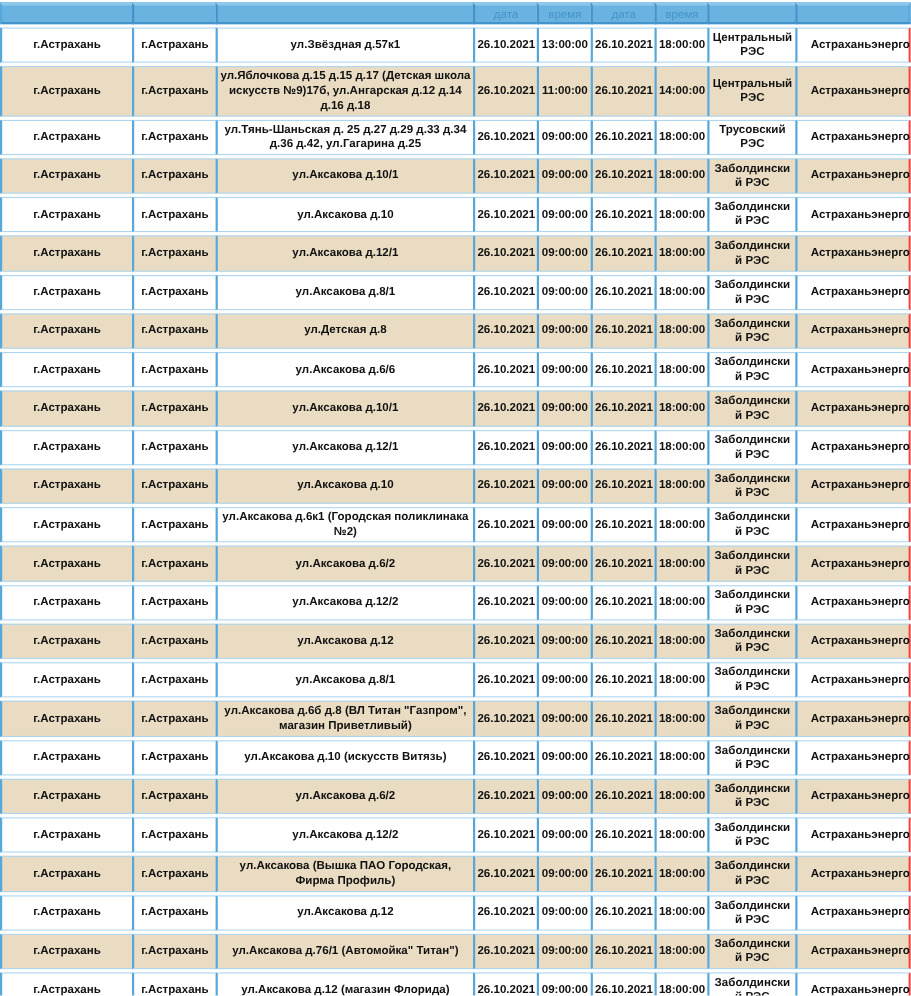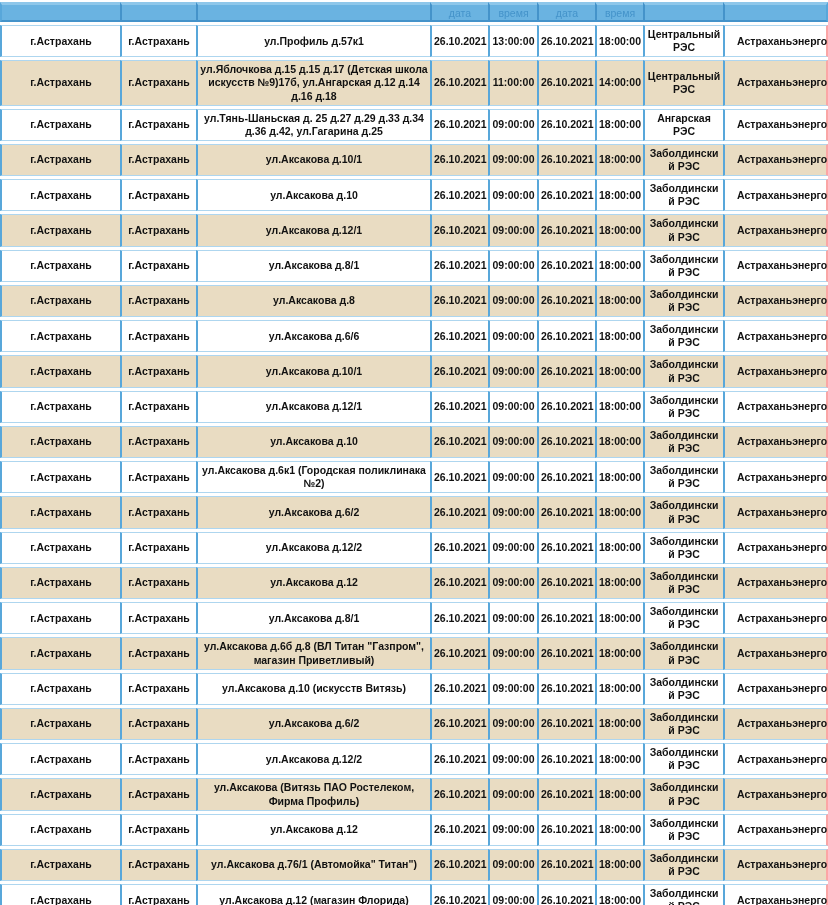--- a/index.html
+++ b/index.html
@@ -58,21 +58,21 @@
     line-height: 1.25;
     height: 29px;
     padding: 2px 2px;
     text-align: center;
     vertical-align: middle;
     border-left: 2px solid #58a7da;
     border-top: 1px solid #aed6ef;
     border-bottom: 1px solid #aed6ef;
     word-wrap: break-word;
   }
-  tbody td:last-child { border-right: 2px solid #fca5a5; padding-left: 12px; }
+  tbody td:last-child { border-right: 2px solid #ef4444; padding-left: 12px; }
   tbody tr:nth-child(even) td { background: #e9dcc2; }
   td.nowrap { white-space: nowrap; }
 </style>
 </head>
 <body>
 
 <table class="outage">
   <colgroup>
     <col class="c1">
       <col class="c2">
@@ -94,21 +94,21 @@
       <th>дата</th>
       <th>время</th>
       <th></th>
       <th></th>
     </tr>
   </thead>
   <tbody>
       <tr>
         <td>г.Астрахань</td>
         <td>г.Астрахань</td>
-        <td>ул.Профиль д.57к1</td>
+        <td>ул.Звёздная д.57к1</td>
         <td class="nowrap">26.10.2021</td>
         <td class="nowrap">13:00:00</td>
         <td class="nowrap">26.10.2021</td>
         <td class="nowrap">18:00:00</td>
         <td>Центральный РЭС</td>
         <td class="nowrap">Астраханьэнерго</td>
       </tr>
       <tr>
         <td>г.Астрахань</td>
         <td>г.Астрахань</td>
@@ -121,21 +121,21 @@
         <td class="nowrap">Астраханьэнерго</td>
       </tr>
       <tr>
         <td>г.Астрахань</td>
         <td>г.Астрахань</td>
         <td>ул.Тянь-Шаньская д. 25 д.27 д.29 д.33 д.34 д.36 д.42, ул.Гагарина д.25</td>
         <td class="nowrap">26.10.2021</td>
         <td class="nowrap">09:00:00</td>
         <td class="nowrap">26.10.2021</td>
         <td class="nowrap">18:00:00</td>
-        <td>Ангарская РЭС</td>
+        <td>Трусовский РЭС</td>
         <td class="nowrap">Астраханьэнерго</td>
       </tr>
       <tr>
         <td>г.Астрахань</td>
         <td>г.Астрахань</td>
         <td>ул.Аксакова д.10/1</td>
         <td class="nowrap">26.10.2021</td>
         <td class="nowrap">09:00:00</td>
         <td class="nowrap">26.10.2021</td>
         <td class="nowrap">18:00:00</td>
@@ -171,21 +171,21 @@
         <td class="nowrap">26.10.2021</td>
         <td class="nowrap">09:00:00</td>
         <td class="nowrap">26.10.2021</td>
         <td class="nowrap">18:00:00</td>
         <td>Заболдинский РЭС</td>
         <td class="nowrap">Астраханьэнерго</td>
       </tr>
       <tr>
         <td>г.Астрахань</td>
         <td>г.Астрахань</td>
-        <td>ул.Аксакова д.8</td>
+        <td>ул.Детская д.8</td>
         <td class="nowrap">26.10.2021</td>
         <td class="nowrap">09:00:00</td>
         <td class="nowrap">26.10.2021</td>
         <td class="nowrap">18:00:00</td>
         <td>Заболдинский РЭС</td>
         <td class="nowrap">Астраханьэнерго</td>
       </tr>
       <tr>
         <td>г.Астрахань</td>
         <td>г.Астрахань</td>
@@ -325,21 +325,21 @@
         <td class="nowrap">26.10.2021</td>
         <td class="nowrap">09:00:00</td>
         <td class="nowrap">26.10.2021</td>
         <td class="nowrap">18:00:00</td>
         <td>Заболдинский РЭС</td>
         <td class="nowrap">Астраханьэнерго</td>
       </tr>
       <tr>
         <td>г.Астрахань</td>
         <td>г.Астрахань</td>
-        <td>ул.Аксакова (Витязь ПАО Ростелеком, Фирма Профиль)</td>
+        <td>ул.Аксакова (Вышка ПАО Городская, Фирма Профиль)</td>
         <td class="nowrap">26.10.2021</td>
         <td class="nowrap">09:00:00</td>
         <td class="nowrap">26.10.2021</td>
         <td class="nowrap">18:00:00</td>
         <td>Заболдинский РЭС</td>
         <td class="nowrap">Астраханьэнерго</td>
       </tr>
       <tr>
         <td>г.Астрахань</td>
         <td>г.Астрахань</td>

